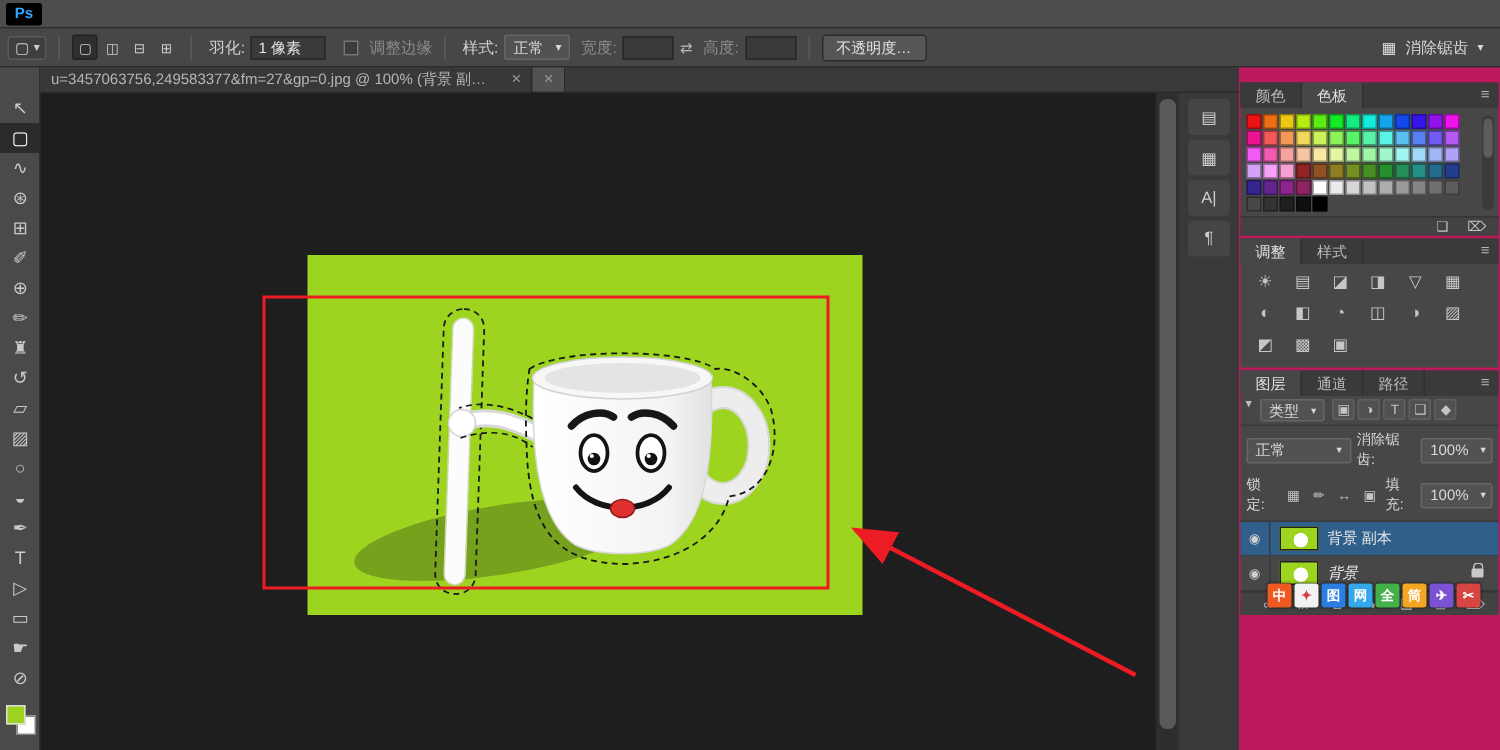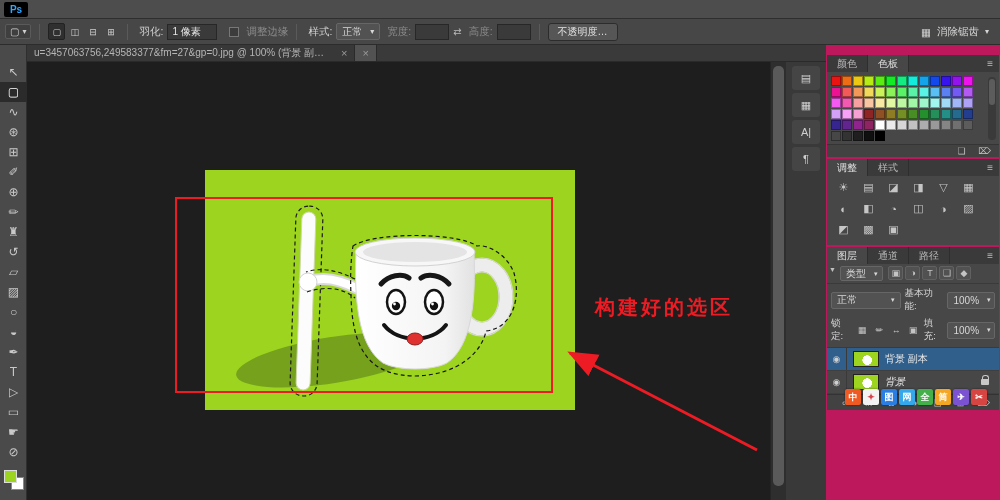--- a/index.html
+++ b/index.html
@@ -219,21 +219,20 @@
         <circle cx="229" cy="136" r="4.2" fill="#111111"></circle>
         <circle cx="189.5" cy="134" r="1.4" fill="#ffffff"></circle>
         <circle cx="227.5" cy="134" r="1.4" fill="#ffffff"></circle>
         <path d="M179,155 C193,173 227,173 241,155" stroke="#141414" stroke-width="4" fill="none" stroke-linecap="round"></path>
         <ellipse cx="210" cy="169" rx="8" ry="6" fill="#e03131" stroke="#8f1d1d" stroke-width="1"></ellipse>
         <path d="M148,76 C168,62 252,62 272,76 C282,74 302,84 309,103 C316,128 308,158 281,161 C277,181 255,205 210,206 C167,205 147,184 146,125 C145,106 146,88 148,76 Z" fill="none" stroke="#161616" stroke-width="1.2" stroke-dasharray="4 3"></path>
         <path d="M150,109 C133,100 115,97 101,102 M102,122 C117,117 135,116 150,128" fill="none" stroke="#161616" stroke-width="1.1" stroke-dasharray="4 3"></path>
       </svg>
     </div>
     <div class="anno-rect"></div>
-    <div class="anno-label">构建好的选区</div>
     <svg class="anno-arrow" width="743" height="438" viewBox="0 0 743 438">
       <defs>
         <marker id="ah" markerWidth="11" markerHeight="9" refX="9" refY="4" orient="auto">
           <path class="ah" d="M0,0 L10,4 L0,8 Z"></path>
         </marker>
       </defs>
       <line x1="730" y1="388" x2="543" y2="291" stroke-width="3" marker-end="url(#ah)"></line>
     </svg>
   </div>
 
@@ -381,21 +380,21 @@
             <span class="mini-btn">T</span>
             <span class="mini-btn">❑</span>
             <span class="mini-btn">◆</span>
           </span>
       </div>
       <div class="lblend">
         <span class="dropdown blend-dd">
           <span>正常</span>
           <span style="font-size:7px">▾</span>
         </span>
-        <span class="mlauto">基本功能:</span>
+        <span class="mlauto">消除锯齿:</span>
         <span class="dropdown pct-dd">
           <span>100%</span>
           <span style="font-size:7px">▾</span>
         </span>
       </div>
       <div class="llock">
         <span>锁定:</span>
         <span id="lock-icons" style="display:flex;gap:2px">
             <span class="mini-btn flat">▦</span>
             <span class="mini-btn flat">✏</span>

